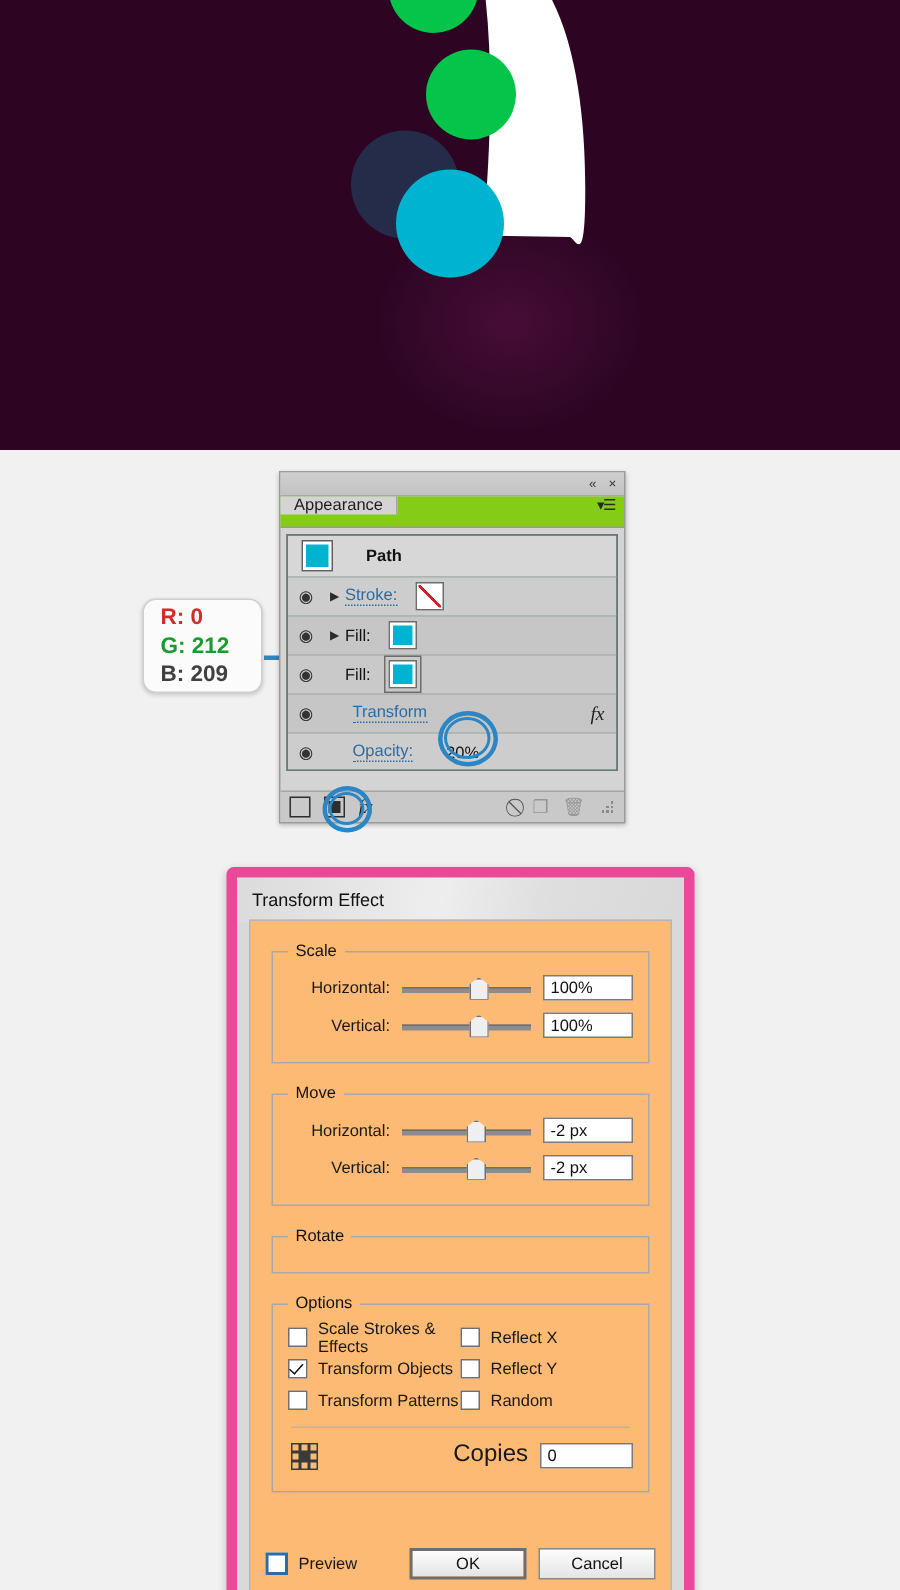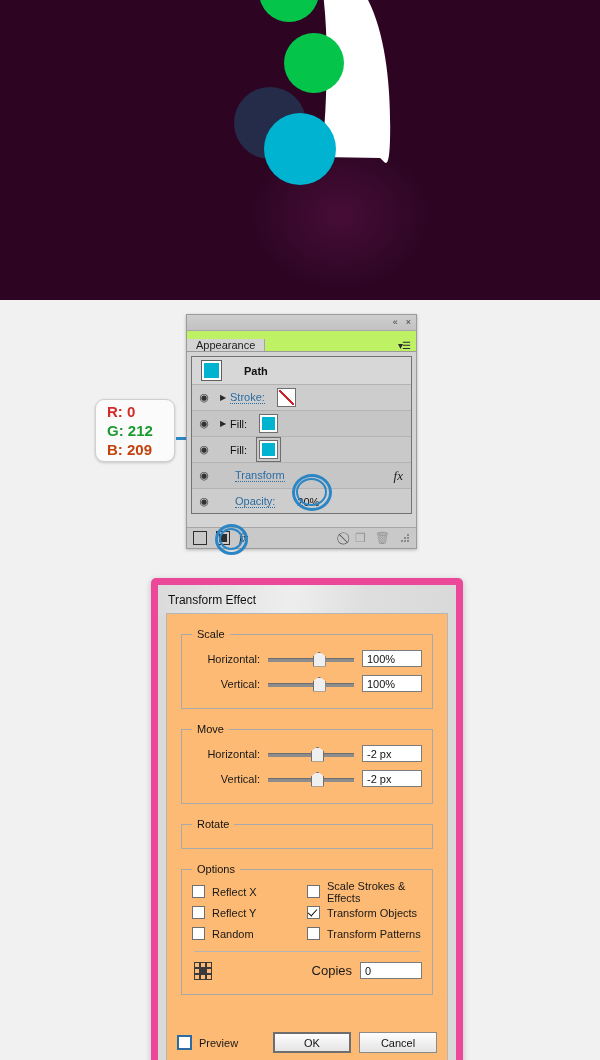--- a/index.html
+++ b/index.html
@@ -33,22 +33,22 @@
     font-size:11px;color:#1a1a1a;
   }
   .panel-topbar{
     height:15px;background:linear-gradient(#cfcfcf,#c2c2c2);
     border-bottom:1px solid #a8a8a8;
     display:flex;align-items:center;justify-content:flex-end;
     padding-right:5px;gap:8px;
   }
   .panel-topbar .ic{font-size:9px;color:#3b3b3b;line-height:1;cursor:default;}
   .panel-tabrow{
-    height:20px;background:#bef264;border-bottom:1px solid #9a9a9a;
-    display:flex;align-items:flex-end;
+    height:20px;background:#84cc16;border-bottom:1px solid #9a9a9a;
+    display:flex;align-items:flex-start;
   }
   .panel-tab{
     background:#d4d4d4;padding:0 9px;display:flex;align-items:center;
     font-size:11px;color:#1d1d1d;border-right:1px solid #a6a6a6;
   }
   .panel-tabrow .spacer{flex:1;}
   .panel-menu{display:flex;align-items:center;padding:0 6px;font-size:10px;color:#2b2b2b;letter-spacing:-1px;}
 
   .panel-body{
     margin:4px;background:#0f766e;border:1px solid #737373;
@@ -122,21 +122,21 @@
   #rgb-callout{
     position:absolute;left:95px;top:399px;width:80px;height:63px;
     background:#fbfbfb;border:1px solid #cfcfcf;border-radius:9px;
     box-shadow:0 1px 3px rgba(0,0,0,.18);
     display:flex;flex-direction:column;justify-content:center;
     padding-left:11px;box-sizing:border-box;
   }
   #rgb-callout .ln{font-size:15px;font-weight:bold;line-height:19px;font-family:"Liberation Sans",sans-serif;}
   .rgb-r{color:#d42a2a;}
   .rgb-g{color:#1a9b2e;}
-  .rgb-b{color:#c2410c;}
+  .rgb-b{color:#404040;}
 
   
   #transform-dialog{
     position:absolute;left:151px;top:578px;width:298px;height:488px;
     background:#d9d9d9;border:7px solid #ec4899;border-radius:5px;
     box-shadow:0 2px 6px rgba(0,0,0,.22);
     font-size:11px;color:#181818;
     overflow:hidden;
   }
   #transform-dialog:before{
@@ -200,21 +200,21 @@
     border:solid #111;border-width:0 1.6px 1.6px 0;transform:rotate(42deg);
   }
   .cb.focus{border:2px solid #2b6ca3;}
   .divider{height:1px;background:#b4b4b4;margin:7px 2px 6px 2px;}
   .copies-row{display:flex;align-items:center;height:24px;}
   .refgrid{
     width:17px;height:17px;flex:none;position:relative;margin-left:2px;
   }
   .refgrid span{position:absolute;width:4px;height:4px;border:1px solid #3a3a3a;}
   .refgrid span.on{background:#3a3a3a;}
-  .copies-lbl{margin-left:auto;margin-right:8px;font-size:13px;}
+  .copies-lbl{margin-left:auto;margin-right:8px;font-size:16px;}
 
   .dlg-buttons{
     position:absolute;left:10px;right:10px;bottom:10px;height:22px;
     display:flex;align-items:flex-start;
   }
   .dlg-buttons .opt{margin-right:auto;}
   .btn{
     width:78px;height:21px;background:linear-gradient(#fdfdfd,#e4e4e4);
     border:1px solid #8a8a8a;font-size:11px;color:#111;
     display:flex;align-items:center;justify-content:center;
@@ -375,43 +375,43 @@
     <fieldset class="grp">
       <legend>Rotate</legend>
     </fieldset>
 
     <fieldset class="grp">
       <legend>Options</legend>
       <div class="opt-grid">
         <div class="opt-col">
           <div class="opt">
             <span class="cb"></span>
+            <span>Scale Strokes &amp; Effects</span>
+          </div>
+          <div class="opt">
+            <span class="cb checked"></span>
+            <span>Transform Objects</span>
+          </div>
+          <div class="opt">
+            <span class="cb"></span>
+            <span>Transform Patterns</span>
+          </div>
+        </div>
+        <div class="opt-col">
+          <div class="opt">
+            <span class="cb"></span>
             <span>Reflect X</span>
           </div>
           <div class="opt">
             <span class="cb"></span>
             <span>Reflect Y</span>
           </div>
           <div class="opt">
             <span class="cb"></span>
             <span>Random</span>
-          </div>
-        </div>
-        <div class="opt-col">
-          <div class="opt">
-            <span class="cb"></span>
-            <span>Scale Strokes &amp; Effects</span>
-          </div>
-          <div class="opt">
-            <span class="cb checked"></span>
-            <span>Transform Objects</span>
-          </div>
-          <div class="opt">
-            <span class="cb"></span>
-            <span>Transform Patterns</span>
           </div>
         </div>
       </div>
       <div class="divider"></div>
       <div class="copies-row">
         <div class="refgrid">
           <span style="left:0;top:0;"></span>
             <span style="left:6px;top:0;"></span>
             <span style="left:12px;top:0;"></span>
           <span style="left:0;top:6px;"></span>

